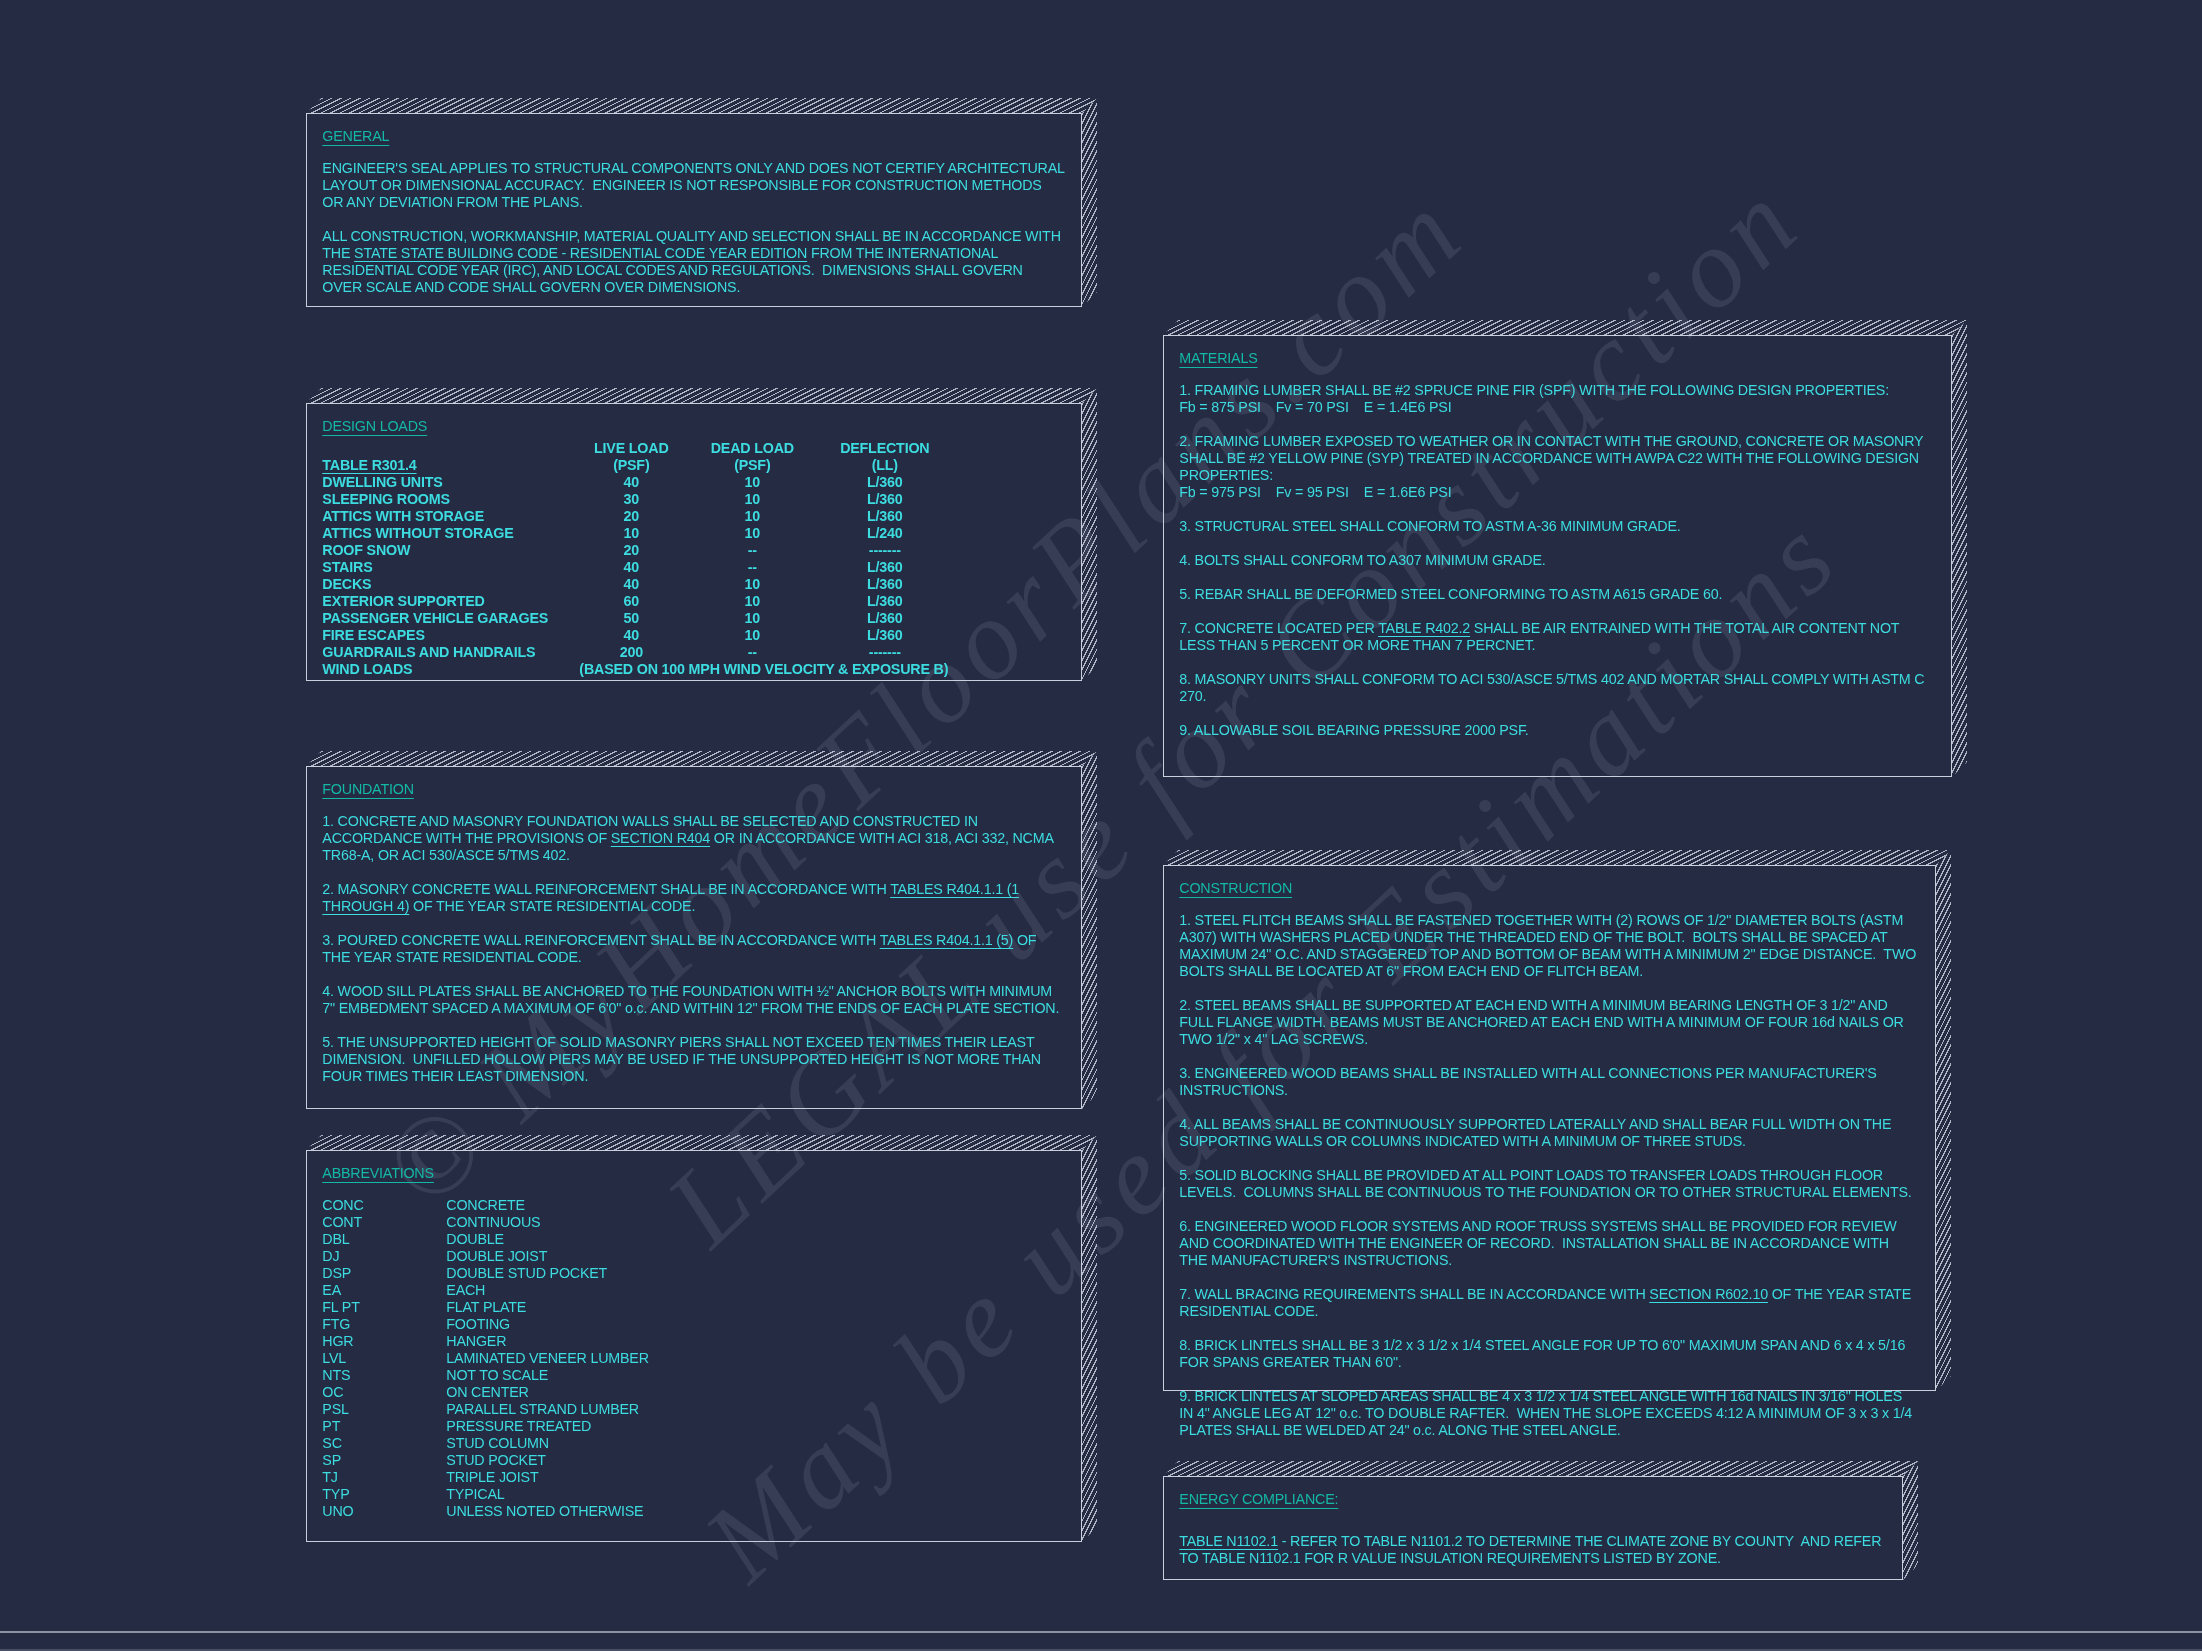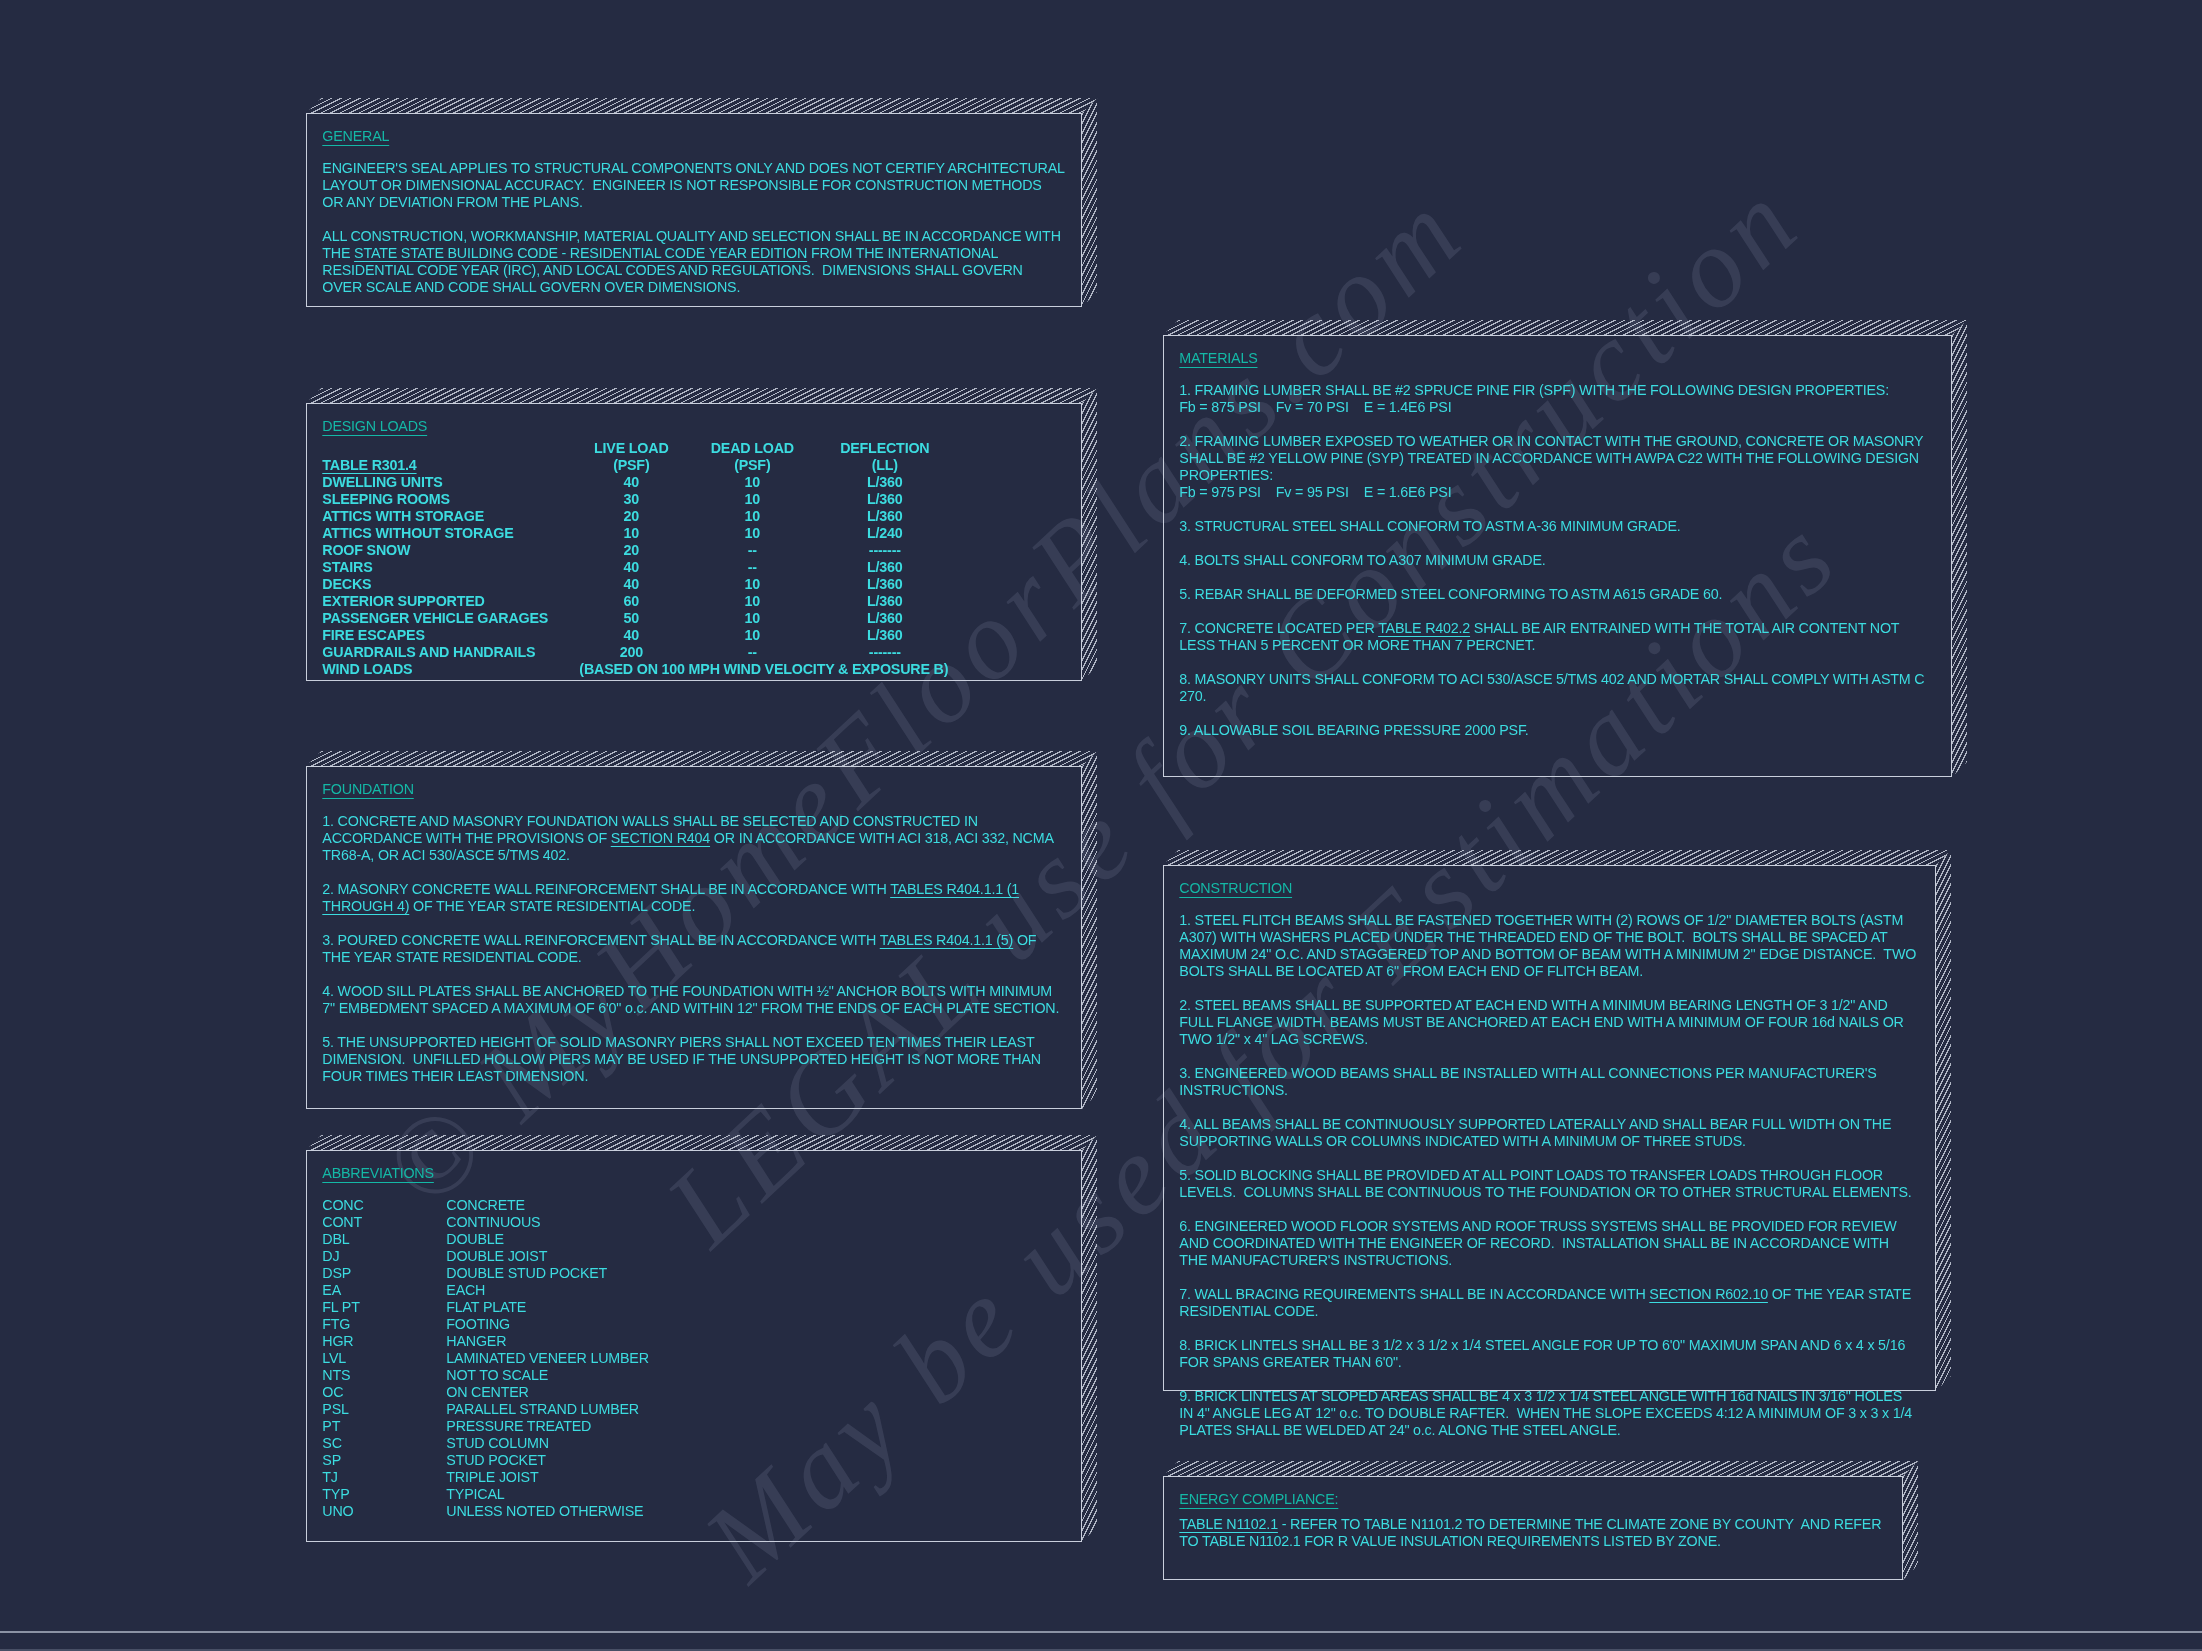--- a/index.html
+++ b/index.html
@@ -289,21 +289,21 @@
           <div class="para"><span>8. BRICK LINTELS SHALL BE 3 1/2 x 3 1/2 x 1/4 STEEL ANGLE FOR UP TO 6'0" MAXIMUM SPAN AND 6 x 4 x 5/16 FOR SPANS GREATER THAN 6'0".</span></div>
           <div class="para"><span>9. BRICK LINTELS AT SLOPED AREAS SHALL BE 4 x 3 1/2 x 1/4 STEEL ANGLE WITH 16d NAILS IN 3/16" HOLES IN 4" ANGLE LEG AT 12" o.c. TO DOUBLE RAFTER.&nbsp; WHEN THE SLOPE EXCEEDS 4:12 A MINIMUM OF 3 x 3 x 1/4 PLATES SHALL BE WELDED AT 24" o.c. ALONG THE STEEL ANGLE.</span></div>
         </div>
     </div>
   </div>
 
   <div class="panel" style="left:1163px;top:1461px;width:755px;height:119px;">
     <div class="hatch top"></div>
     <div class="hatch right"></div>
     <div class="pbox">
-      <div class="title" style="margin-bottom:8px;">ENERGY COMPLIANCE:</div>
+      <div class="title" style="margin-bottom:25px;">ENERGY COMPLIANCE:</div>
       <div>
           <div class="para"><span class="u">TABLE N1102.1</span><span> - REFER TO TABLE N1101.2 TO DETERMINE THE CLIMATE ZONE BY COUNTY&nbsp; AND REFER TO TABLE N1102.1 FOR R VALUE INSULATION REQUIREMENTS LISTED BY ZONE.</span></div>
         </div>
     </div>
   </div>
 
   <div class="edge-line" style="top:1631px;"></div>
   <div class="edge-line" style="top:1649px;opacity:.35;"></div>
 
 </div>

